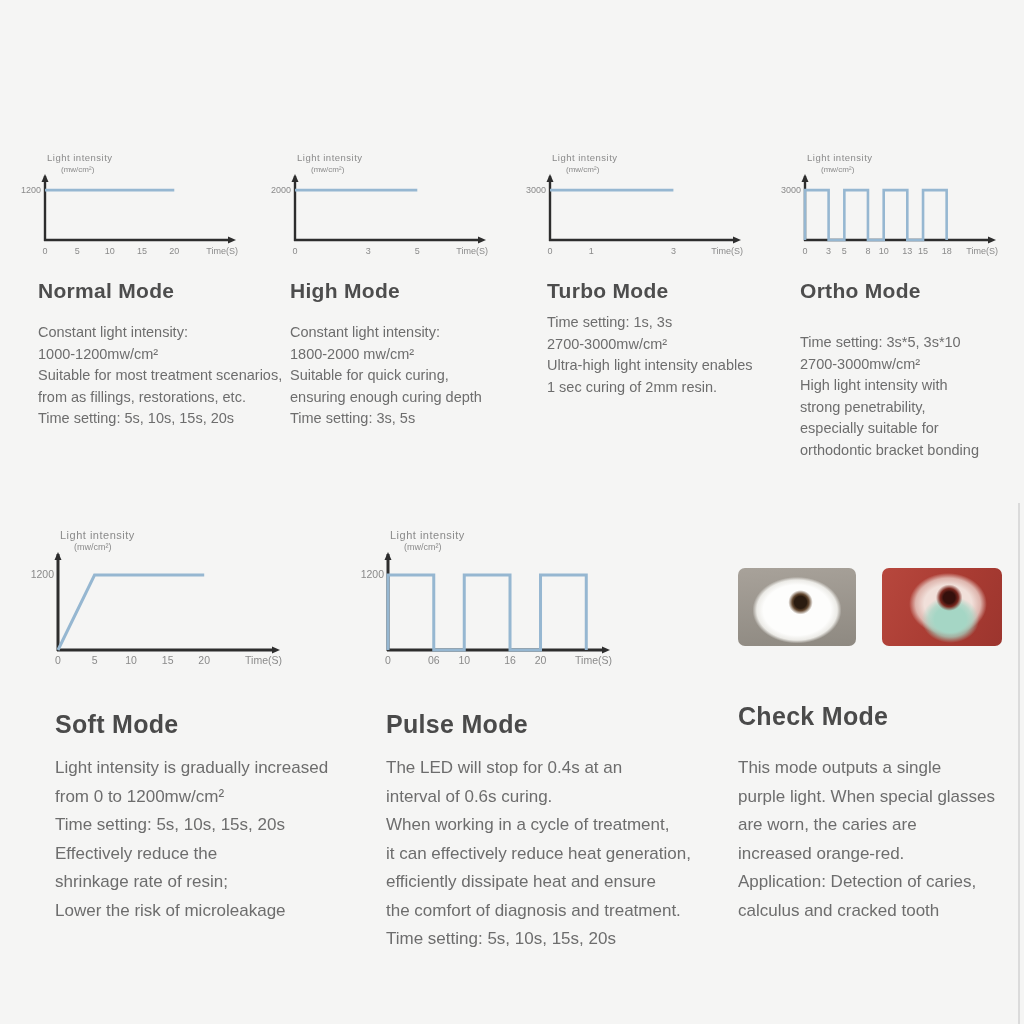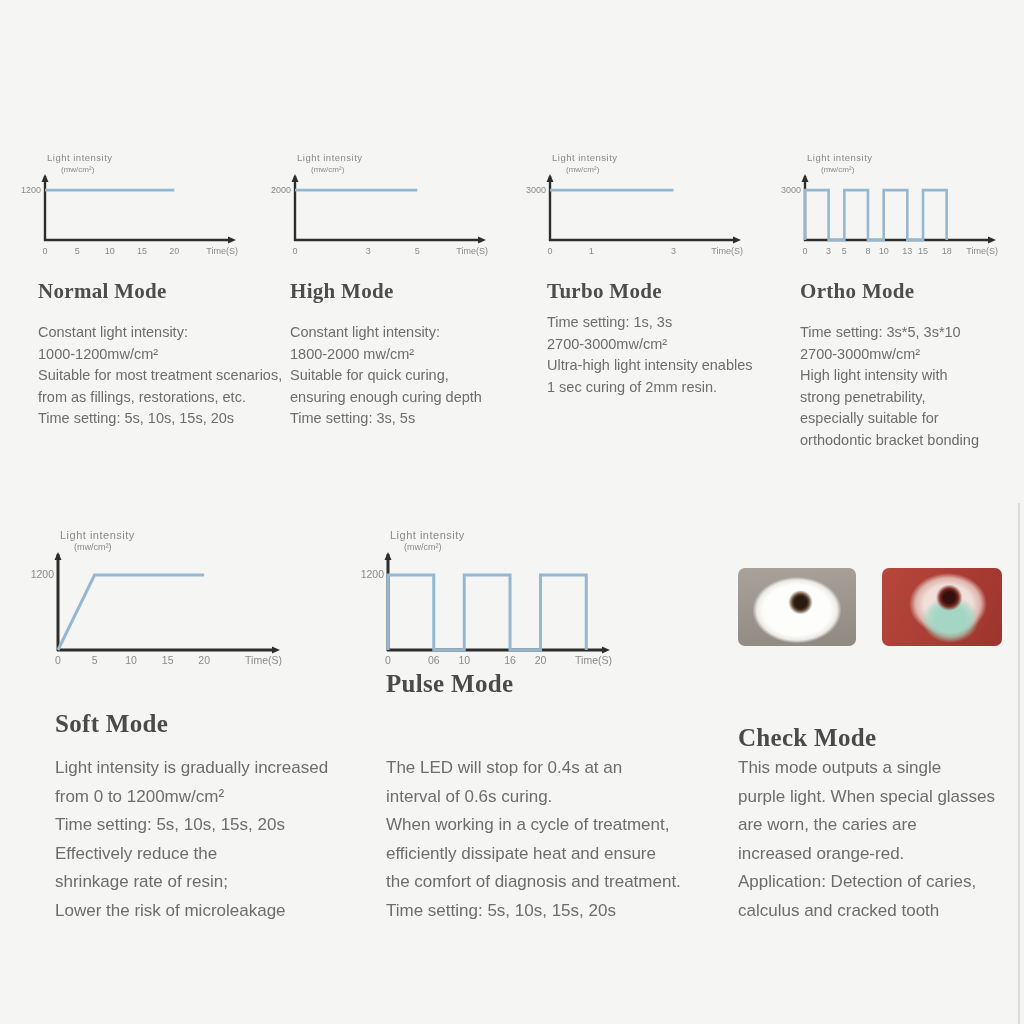--- a/index.html
+++ b/index.html
@@ -4,21 +4,21 @@
 <style>
   html,body{margin:0;padding:0;}
   body{
     width:1024px;height:1024px;position:relative;overflow:hidden;
     background:#f5f5f4;
     font-family:"Liberation Sans", sans-serif;
     -webkit-font-smoothing:antialiased;
   }
   .abs{position:absolute;}
   .mode-title{
-    font-size:21px;font-weight:700;color:#4d4d4d;letter-spacing:.3px;white-space:nowrap;font-family:Liberation Serif, serif;
+    font-size:21px;font-weight:700;color:#4d4d4d;letter-spacing:.3px;white-space:nowrap;
   }
   .mode-title.lg{font-size:25px;color:#4a4a4a;margin-top:12px;}
   .mode-desc{color:#6d6d6d;}
   .mode-desc .ln{white-space:nowrap;}
   .desc-sm .ln{font-size:14.5px;line-height:21.5px;}
   .desc-lg .ln{font-size:17px;line-height:28.5px;font-weight:500;}
   svg text{font-family:"Liberation Sans", sans-serif;}
   .photo{
     border-radius:7px;
   }
@@ -129,21 +129,21 @@
     <div class="ln">Time setting: 3s, 5s</div>
   </div>
 
   <div class="abs mode-desc desc-sm" style="left:547px;top:312px">
     <div class="ln">Time setting: 1s, 3s</div>
     <div class="ln">2700-3000mw/cm²</div>
     <div class="ln">Ultra-high light intensity enables</div>
     <div class="ln">1 sec curing of 2mm resin.</div>
   </div>
 
-  <div class="abs mode-desc desc-sm" style="left:800px;top:322px">
+  <div class="abs mode-desc desc-sm" style="left:800px;top:332px">
     <div class="ln">Time setting: 3s*5, 3s*10</div>
     <div class="ln">2700-3000mw/cm²</div>
     <div class="ln">High light intensity with</div>
     <div class="ln">strong penetrability,</div>
     <div class="ln">especially suitable for</div>
     <div class="ln">orthodontic bracket bonding</div>
   </div>
 </div>
 
 <div>
@@ -178,36 +178,37 @@
       <text x="156.01438848920867" y="136" fill="#8a8a8a" font-size="10.5" text-anchor="middle">16</text>
       <text x="186.5179856115108" y="136" fill="#8a8a8a" font-size="10.5" text-anchor="middle">20</text>
       <text x="258" y="136" fill="#8a8a8a" font-size="10.5" text-anchor="end">Time(S)</text>
       <polyline points="34,122 34,47.120000000000005 79.75539568345324,47.120000000000005 79.75539568345324,122 110.2589928057554,122 110.2589928057554,47.120000000000005 156.01438848920867,47.120000000000005 156.01438848920867,122 186.5179856115108,122 186.5179856115108,47.120000000000005 232.27338129496405,47.120000000000005 232.27338129496405,122" fill="none" stroke="#96b7d1" stroke-width="3"></polyline>
     </svg>
 
   <div class="abs photo photo-normal" style="left:738px;top:568px"></div>
   <div class="abs photo photo-check" style="left:882px;top:568px"></div>
 
   <div class="abs mode-title lg" style="left:55px;top:698px">Soft Mode</div>
-  <div class="abs mode-title lg" style="left:386px;top:658px">Pulse Mode</div>
-  <div class="abs mode-title lg" style="left:738px;top:712px">Check Mode</div>
+  <div class="abs mode-title lg" style="left:386px;top:698px">Pulse Mode</div>
+  <div class="abs mode-title lg" style="left:738px;top:690px">Check Mode</div>
 
   <div class="abs mode-desc desc-lg" style="left:55px;top:754px">
     <div class="ln">Light intensity is gradually increased</div>
     <div class="ln">from 0 to 1200mw/cm²</div>
     <div class="ln">Time setting: 5s, 10s, 15s, 20s</div>
     <div class="ln">Effectively reduce the</div>
     <div class="ln">shrinkage rate of resin;</div>
     <div class="ln">Lower the risk of microleakage</div>
   </div>
 
   <div class="abs mode-desc desc-lg" style="left:386px;top:754px">
     <div class="ln">The LED will stop for 0.4s at an</div>
     <div class="ln">interval of 0.6s curing.</div>
     <div class="ln">When working in a cycle of treatment,</div>
+    <div class="ln">it can effectively reduce heat generation,</div>
     <div class="ln">efficiently dissipate heat and ensure</div>
     <div class="ln">the comfort of diagnosis and treatment.</div>
     <div class="ln">Time setting: 5s, 10s, 15s, 20s</div>
   </div>
 
   <div class="abs mode-desc desc-lg" style="left:738px;top:754px">
     <div class="ln">This mode outputs a single</div>
     <div class="ln">purple light. When special glasses</div>
     <div class="ln">are worn, the caries are</div>
     <div class="ln">increased orange-red.</div>

